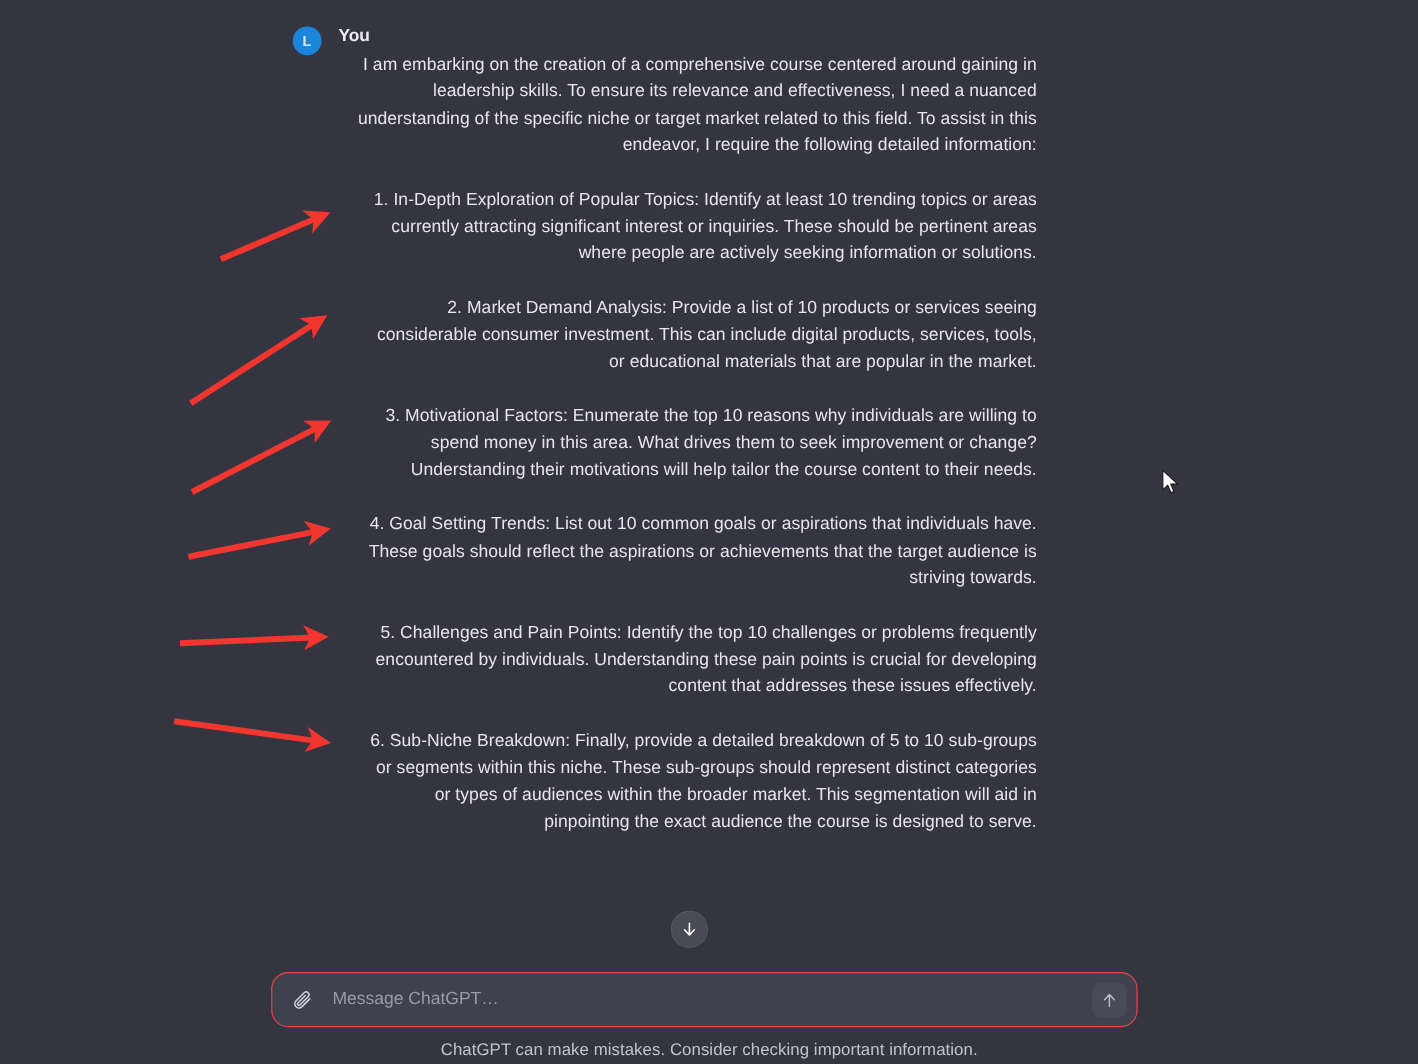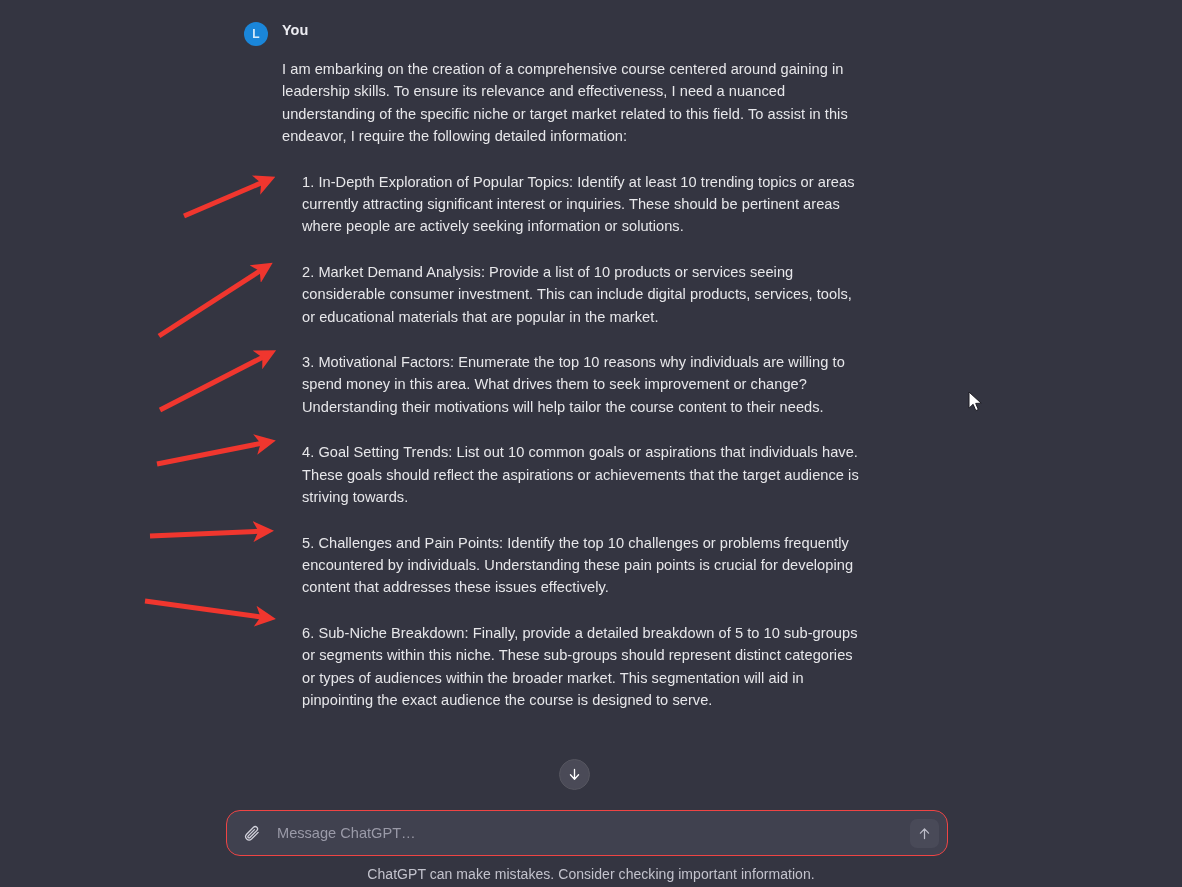--- a/index.html
+++ b/index.html
@@ -56,29 +56,30 @@
   .msg-body {
     flex: 1 1 auto;
     min-width: 0;
   }
 
   .author {
     font-size: 14.5px;
     font-weight: 700;
     color: #ececf1;
     line-height: 20px;
-    margin-bottom: 18px;
+    margin-bottom: 3px;
   }
 
   .para {
     font-size: 14.6px;
     line-height: 22.4px;
     color: #e7e7ea;
     margin-bottom: 12px;
     letter-spacing: 0.05px;
+    text-align: right;
   }
   .para:last-child { margin-bottom: 0; }
 
   .para.intro { margin-bottom: 23px; }
   .para.numbered { margin-bottom: 23px; margin-left: 20px; }
   .para.closing { margin-bottom: 0; }
 
   
   .annotations {
     position: absolute;

